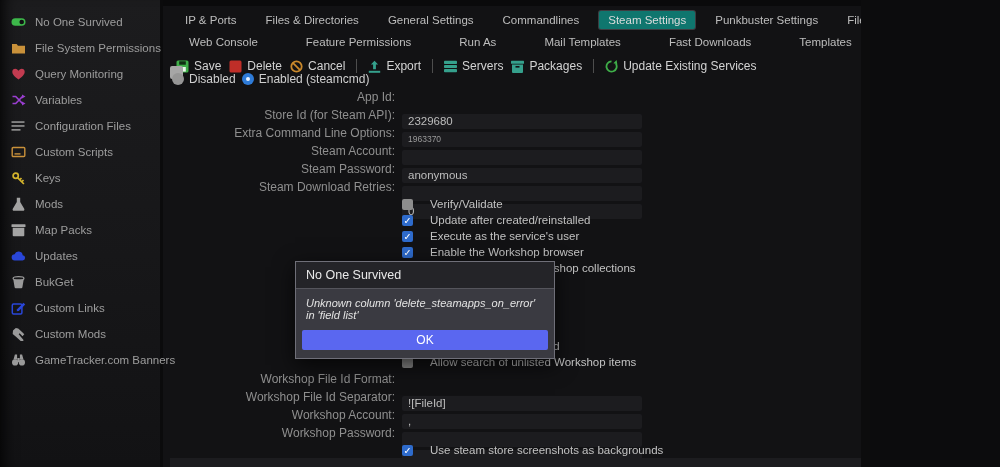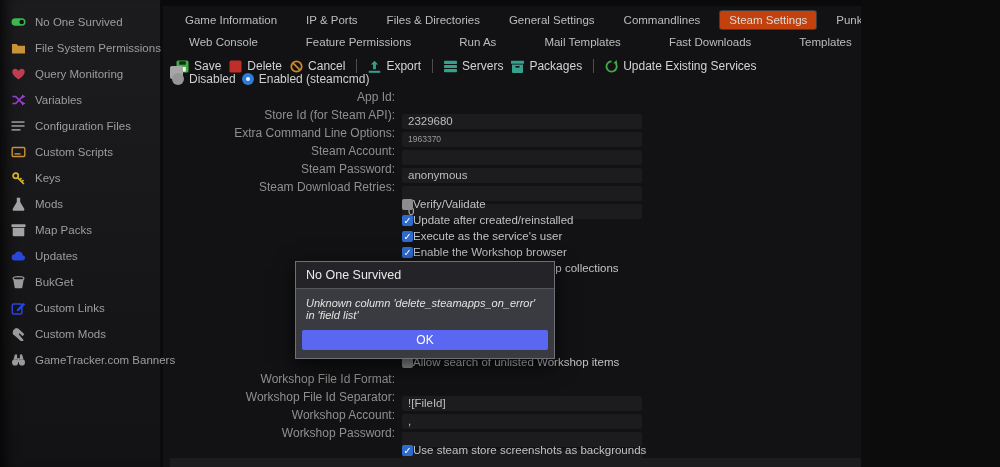--- a/index.html
+++ b/index.html
@@ -15,36 +15,36 @@
     font-size:11.5px;white-space:nowrap;cursor:pointer;}
   .side-item svg{flex:0 0 auto;}
 
   
   .main{position:absolute;left:166px;top:6px;right:0;bottom:0;background:#121214;}
   .tabs{padding:3px 0 0 10px;color:#bdbdbd;font-size:11.5px;}
   .tabrow{display:flex;align-items:center;padding:2px 0;}
   .tabrow.r1{gap:11px;}
   .tabrow.r2{gap:30px;padding-left:4px;}
   .tab{padding:3px 9px;border-radius:2px;white-space:nowrap;cursor:pointer;}
-  .tab.active{background:#c2410c;color:#dcdcdc;box-shadow:0 0 0 1px #3c3c40;}
+  .tab.active{background:#0f766e;color:#dcdcdc;box-shadow:0 0 0 1px #3c3c40;}
 
   .toolbar{display:flex;align-items:center;gap:8px;padding:6px 0 4px 10px;font-size:12px;color:#d3d3d3;}
   .tbtn{display:flex;align-items:center;gap:5px;cursor:pointer;white-space:nowrap;}
   .tsep{width:1px;height:14px;background:#4d4d4d;margin:0 3px;}
 
   .standalone-cb{position:absolute;left:4px;top:60px;width:13px;height:13px;background:#a6a6a6;border-radius:2px;cursor:pointer;}
 
   
   .form{position:absolute;left:0;top:64px;right:0;}
   .frow{height:18px;display:flex;align-items:center;}
   .flabel{width:229px;text-align:right;padding-right:7px;color:#8f8f8f;font-size:12px;flex:0 0 auto;white-space:nowrap;}
   .input{width:228px;height:15px;background:#1c1c1f;border-radius:2px;display:flex;align-items:center;
     padding:0 6px;font-size:11.5px;color:#bcbcbc;cursor:text;margin-top:48px;}
   .input .val.small{font-size:8.5px;color:#9a9a9a;}
-  .crow{height:16px;display:flex;align-items:center;gap:0;padding-left:236px;}
+  .crow{height:16px;display:flex;align-items:center;gap:17px;padding-left:236px;}
   .cb{width:11px;height:11px;border-radius:2px;background:#8d8d8d;position:relative;flex:0 0 auto;cursor:pointer;}
   .cb.on{background:var(--check,#2e6bcc);}
   .cb.on::after{content:"\2713";color:#fff;font-size:9.5px;line-height:11px;position:absolute;left:1.5px;top:0;}
   .clabel{color:#c2c2c2;font-size:11.5px;white-space:nowrap;}
   .radio{width:12px;height:12px;border-radius:50%;background:#969696;margin-left:6px;cursor:pointer;flex:0 0 auto;}
   .radio.sel{background:var(--radio,#2e7bd8);position:relative;}
   .radio.sel::after{content:"";position:absolute;left:4px;top:4px;width:4px;height:4px;border-radius:50%;background:#e8f2ff;}
   .rlabel{color:#cfcfcf;font-size:12px;margin-left:5px;white-space:nowrap;}
   .spacer{height:62px;}
   .footerband{position:absolute;left:4px;right:0;bottom:0;height:9px;background:#1c1c1f;}
@@ -164,21 +164,20 @@
             <path d="M2 6.5L3.4 1.6h2.2v5zM12 6.5l-1.4-4.9H8.4v5z"></path>
           </g>
         </svg>
       <span>GameTracker.com Banners</span>
     </div>
   </aside>
 
   <div class="main">
     <nav class="tabs">
       <div class="tabrow r1">
-        <span class="tab">Game Information</span>
         <span class="tab">IP &amp; Ports</span>
         <span class="tab">Files &amp; Directories</span>
         <span class="tab">General Settings</span>
         <span class="tab">Commandlines</span>
         <span class="tab active">Steam Settings</span>
         <span class="tab">Punkbuster Settings</span>
         <span class="tab">File Manager</span>
 
       </div>
       <div class="tabrow r2">

